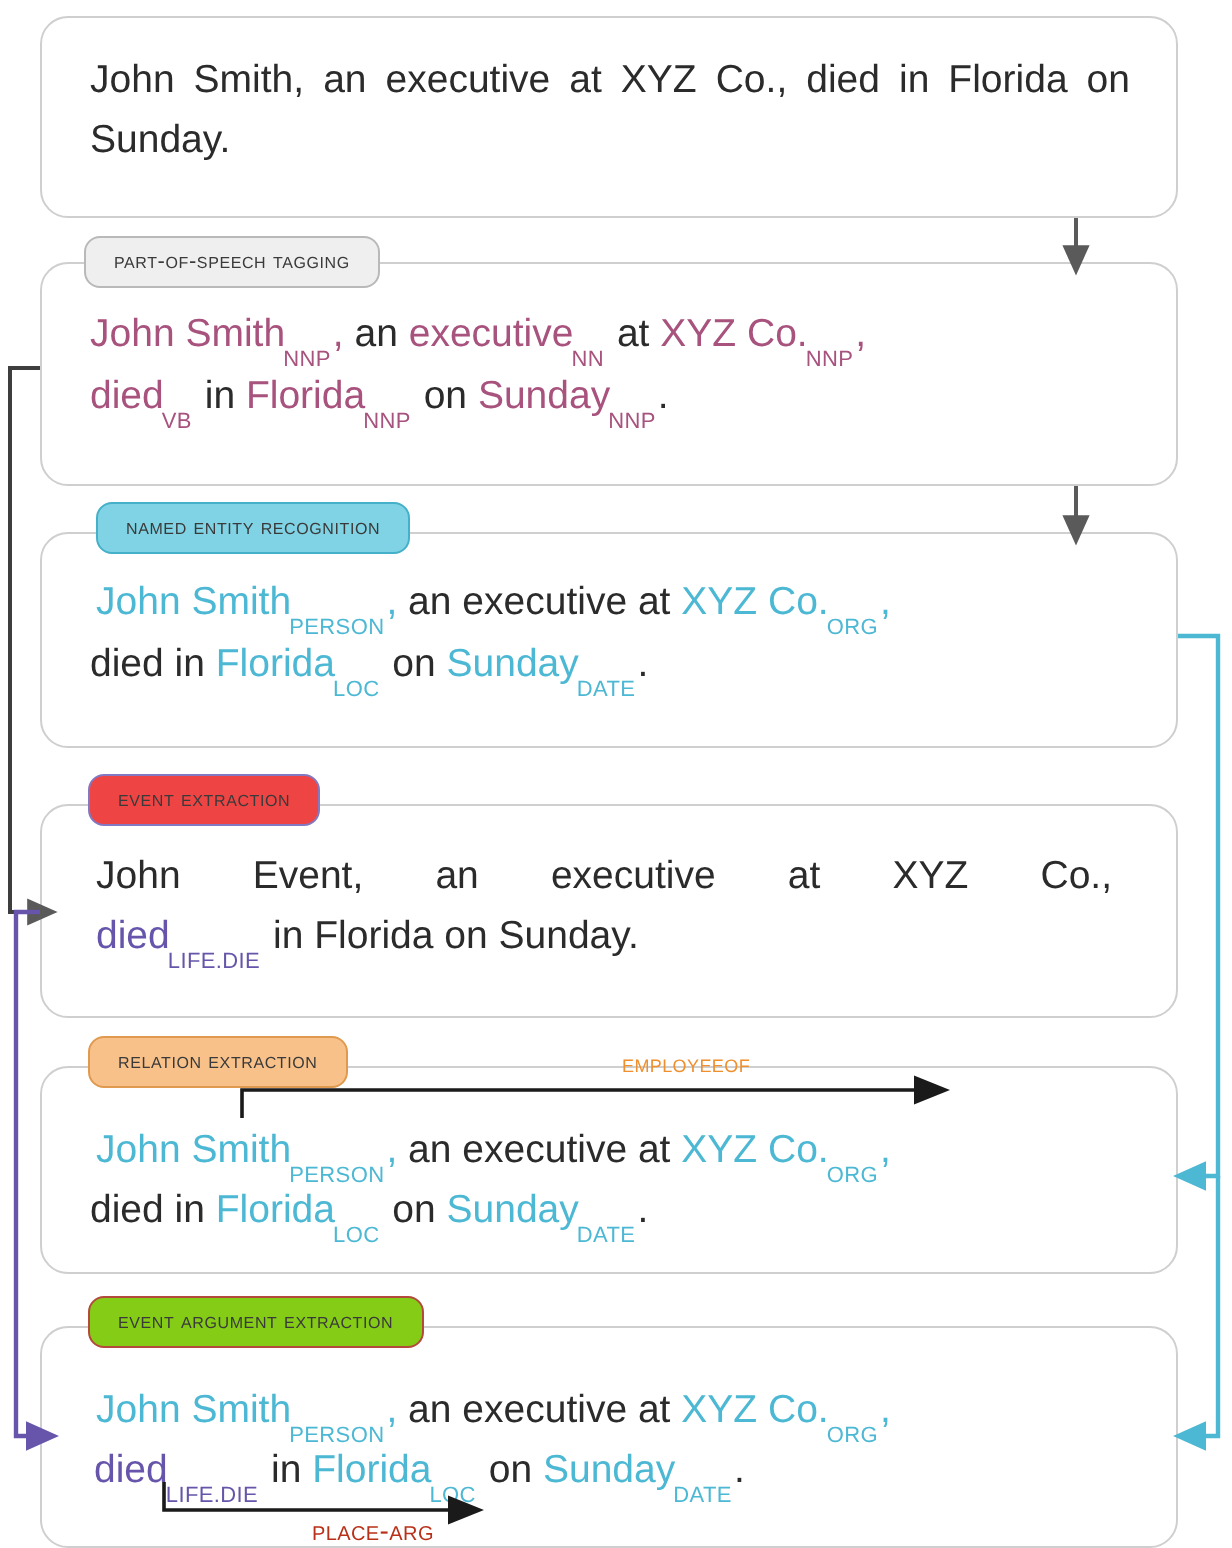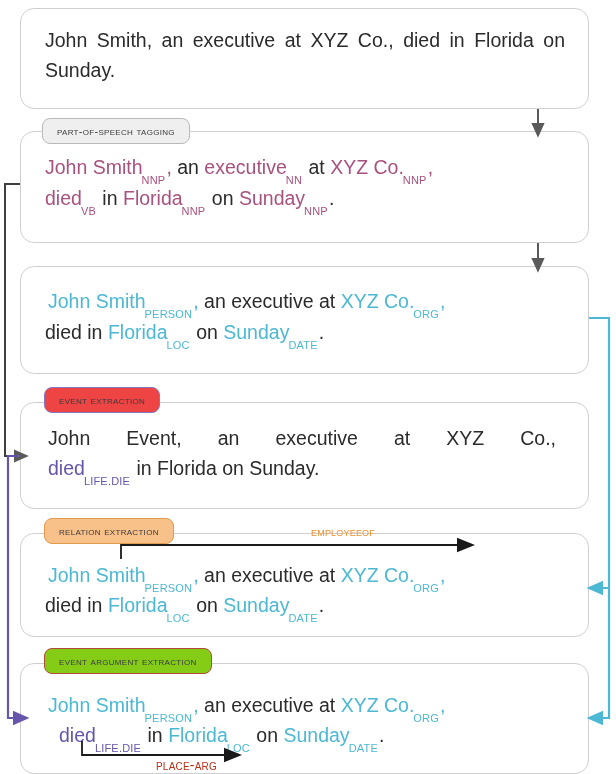--- a/index.html
+++ b/index.html
@@ -127,38 +127,39 @@
 
   <div class="box" style="left:20px;top:8px;width:569px;height:101px;"></div>
   <div class="sent justify" style="left:45px;top:25px;width:520px;">John Smith, an executive at XYZ Co., died in Florida on Sunday.</div>
 
   <div class="box" style="left:20px;top:131px;width:569px;height:112px;"></div>
   <div class="pill pill-pos" style="left:42px;top:118px;">Part-of-Speech tagging</div>
   <div class="sent" style="left:45px;top:152px;width:525px;"><span class="c-pos">John Smith</span><span class="tag c-pos">NNP</span><span class="c-pos">,</span> an <span class="c-pos">executive</span><span class="tag c-pos">NN</span> at <span class="c-pos">XYZ Co.</span><span class="tag c-pos">NNP</span><span class="c-pos">,</span></div>
   <div class="sent" style="left:45px;top:183px;width:525px;"><span class="c-pos">died</span><span class="tag c-pos">VB</span> in <span class="c-pos">Florida</span><span class="tag c-pos">NNP</span> on <span class="c-pos">Sunday</span><span class="tag c-pos">NNP</span>.</div>
 
   <div class="box" style="left:20px;top:266px;width:569px;height:108px;"></div>
+  <div class="pill pill-ner" style="left:48px;top:251px;">Named Entity Recognition</div>
   <div class="sent" style="left:48px;top:286px;width:525px;"><span class="c-ner">John Smith</span><span class="tag c-ner">PERSON</span><span class="c-ner">,</span> an executive at <span class="c-ner">XYZ Co.</span><span class="tag c-ner">ORG</span><span class="c-ner">,</span></div>
   <div class="sent" style="left:45px;top:317px;width:525px;">died in <span class="c-ner">Florida</span><span class="tag c-ner">LOC</span> on <span class="c-ner">Sunday</span><span class="tag c-ner">DATE</span>.</div>
 
   <div class="box" style="left:20px;top:402px;width:569px;height:107px;"></div>
   <div class="pill pill-ee" style="left:44px;top:387px;">Event Extraction</div>
   <div class="sent justify" style="left:48px;top:423px;width:508px;">John Event, an executive at XYZ Co.,</div>
   <div class="sent" style="left:48px;top:453px;width:520px;"><span class="c-evt">died</span><span class="tag c-evt">LIFE.DIE</span> in Florida on Sunday.</div>
 
   <div class="box" style="left:20px;top:533px;width:569px;height:104px;"></div>
   <div class="pill pill-re" style="left:44px;top:518px;">Relation Extraction</div>
   <div class="arclabel arc-emp" style="left:311px;top:524px;">EmployeeOf</div>
   <div class="sent" style="left:48px;top:560px;width:525px;"><span class="c-ner">John Smith</span><span class="tag c-ner">PERSON</span><span class="c-ner">,</span> an executive at <span class="c-ner">XYZ Co.</span><span class="tag c-ner">ORG</span><span class="c-ner">,</span></div>
   <div class="sent" style="left:45px;top:590px;width:525px;">died in <span class="c-ner">Florida</span><span class="tag c-ner">LOC</span> on <span class="c-ner">Sunday</span><span class="tag c-ner">DATE</span>.</div>
 
   <div class="box" style="left:20px;top:663px;width:569px;height:111px;"></div>
   <div class="pill pill-eae" style="left:44px;top:648px;">Event Argument Extraction</div>
   <div class="sent" style="left:48px;top:690px;width:525px;"><span class="c-ner">John Smith</span><span class="tag c-ner">PERSON</span><span class="c-ner">,</span> an executive at <span class="c-ner">XYZ Co.</span><span class="tag c-ner">ORG</span><span class="c-ner">,</span></div>
-  <div class="sent" style="left:59px;top:720px;width:525px;"><span class="c-evt">died</span><span class="tag c-evt">LIFE.DIE</span> in <span class="c-ner">Florida</span><span class="tag c-ner">LOC</span> on <span class="c-ner">Sunday</span><span class="tag c-ner">DATE</span>.</div>
+  <div class="sent" style="left:47px;top:720px;width:525px;"><span class="c-evt">died</span><span class="tag c-evt">LIFE.DIE</span> in <span class="c-ner">Florida</span><span class="tag c-ner">LOC</span> on <span class="c-ner">Sunday</span><span class="tag c-ner">DATE</span>.</div>
   <div class="arclabel arc-place" style="left:108px;top:757px;font-size:14px;">Place-Arg</div>
 
   <svg class="overlay" viewBox="0 0 616 774">
 
     <g>
       <path d="M121,559 L121,545 L466,545" fill="none" stroke="#1a1a1a" stroke-width="1.8" marker-end="url(#ah-dark)"></path>
     </g>
 
     <g>
       <path d="M82,741 L82,755 L233,755" fill="none" stroke="#1a1a1a" stroke-width="1.8" marker-end="url(#ah-dark)"></path>

